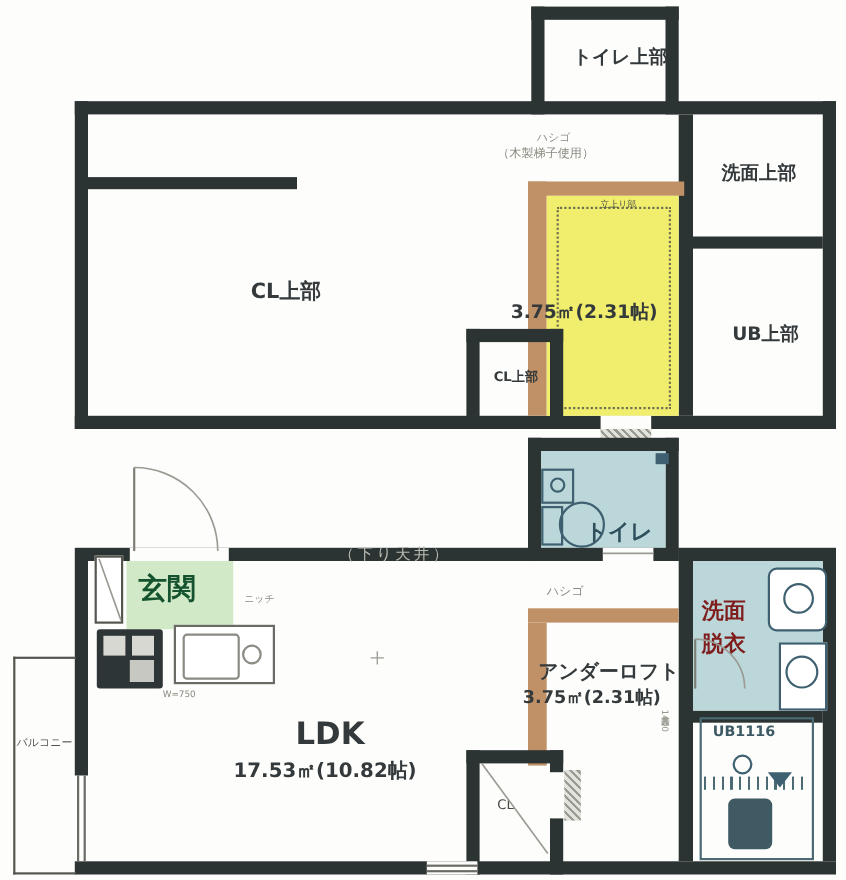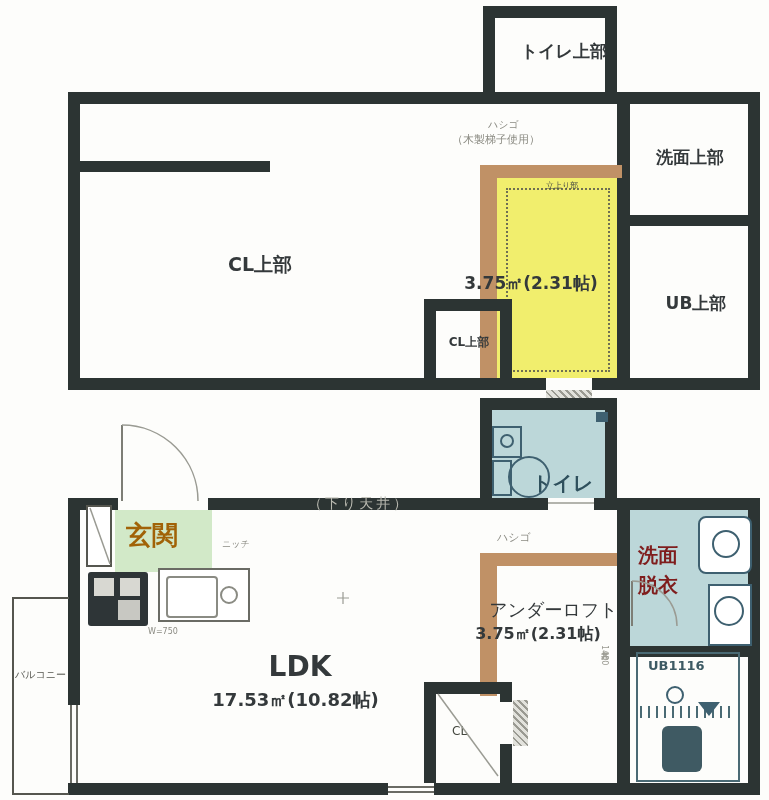--- a/index.html
+++ b/index.html
@@ -63,21 +63,21 @@
   <div class="w" style="left:617px;top:498px;width:143px;height:12px;"></div>
   <div class="w" style="left:68px;top:783px;width:692px;height:12px;"></div>
   <div class="w" style="left:68px;top:510px;width:12px;height:195px;"></div>
   <div class="w" style="left:748px;top:510px;width:12px;height:273px;"></div>
   <div class="w" style="left:617px;top:510px;width:13px;height:273px;"></div>
   <div class="w" style="left:630px;top:646px;width:118px;height:11px;"></div>
 
   <div class="fill" style="left:118px;top:498px;width:90px;height:12px;background:#fdfdfb;"></div>
   <div class="fill" style="left:115px;top:510px;width:97px;height:62px;background:#d2e9c8;"></div>
   <div class="thin" style="left:86px;top:505px;width:26px;height:62px;"></div>
-  <div class="t" style="left:126px;top:518px;font-size:26px;font-weight:bold;color:#a16207;">玄関</div>
+  <div class="t" style="left:126px;top:518px;font-size:26px;font-weight:bold;color:#14532d;">玄関</div>
   <div class="t" style="left:222px;top:538px;font-size:9px;color:#8b8b83;">ニッチ</div>
 
   <div class="fill" style="left:88px;top:572px;width:60px;height:54px;background:#2e3537;border-radius:3px;"></div>
   <div class="fill" style="left:94px;top:578px;width:20px;height:18px;background:#d8d8d2;"></div>
   <div class="fill" style="left:120px;top:578px;width:20px;height:18px;background:#d8d8d2;"></div>
   <div class="fill" style="left:118px;top:600px;width:22px;height:20px;background:#c8c8c2;"></div>
   <div class="thin" style="left:158px;top:568px;width:92px;height:54px;border-color:#6a6b64;"></div>
   <div class="fill" style="left:166px;top:576px;width:48px;height:38px;border:2px solid #8a8b83;border-radius:4px;"></div>
   <div class="fill" style="left:220px;top:586px;width:14px;height:14px;border:2px solid #8a8b83;border-radius:50%;"></div>
   <div class="t" style="left:148px;top:627px;font-size:8px;color:#8b8b83;">W=750</div>
@@ -90,21 +90,21 @@
   <div class="fill" style="left:492px;top:426px;width:26px;height:28px;border:2px solid #3e6070;"></div>
   <div class="fill" style="left:500px;top:434px;width:10px;height:10px;border:2px solid #3e6070;border-radius:50%;"></div>
   <div class="fill" style="left:492px;top:460px;width:16px;height:32px;border:2px solid #3e6070;"></div>
   <div class="fill" style="left:508px;top:456px;width:38px;height:38px;border:2px solid #3e6070;border-radius:50%;"></div>
   <div class="fill" style="left:596px;top:412px;width:12px;height:10px;background:#3e6070;"></div>
   <div class="fill" style="left:548px;top:498px;width:46px;height:12px;background:#fdfdfb;"></div>
 
   <div class="t" style="left:497px;top:530px;font-size:11px;color:#8b8b83;">ハシゴ</div>
   <div class="fill" style="left:480px;top:553px;width:137px;height:13px;background:#c09166;"></div>
   <div class="fill" style="left:480px;top:566px;width:17px;height:130px;background:#c09166;"></div>
-  <div class="t c" style="left:486px;top:598px;width:135px;font-size:18px;font-weight:normal;">アンダーロフト</div>
+  <div class="t c" style="left:486px;top:598px;width:135px;font-size:18px;font-weight:bold;">アンダーロフト</div>
   <div class="t c" style="left:452px;top:624px;width:172px;font-size:16px;font-weight:bold;">3.75㎡(2.31帖)</div>
   <div class="t" style="left:598px;top:645px;font-size:8px;color:#9a9a92;writing-mode:vertical-rl;height:135px;">天井高1400</div>
 
   <div class="w" style="left:424px;top:682px;width:88px;height:12px;"></div>
   <div class="w" style="left:424px;top:682px;width:12px;height:113px;"></div>
   <div class="w" style="left:500px;top:682px;width:12px;height:20px;"></div>
   <div class="w" style="left:500px;top:744px;width:12px;height:51px;"></div>
   <div class="hatch" style="left:513px;top:700px;width:15px;height:46px;"></div>
   <div class="t" style="left:452px;top:724px;font-size:12px;color:#44483f;">CL</div>
 

